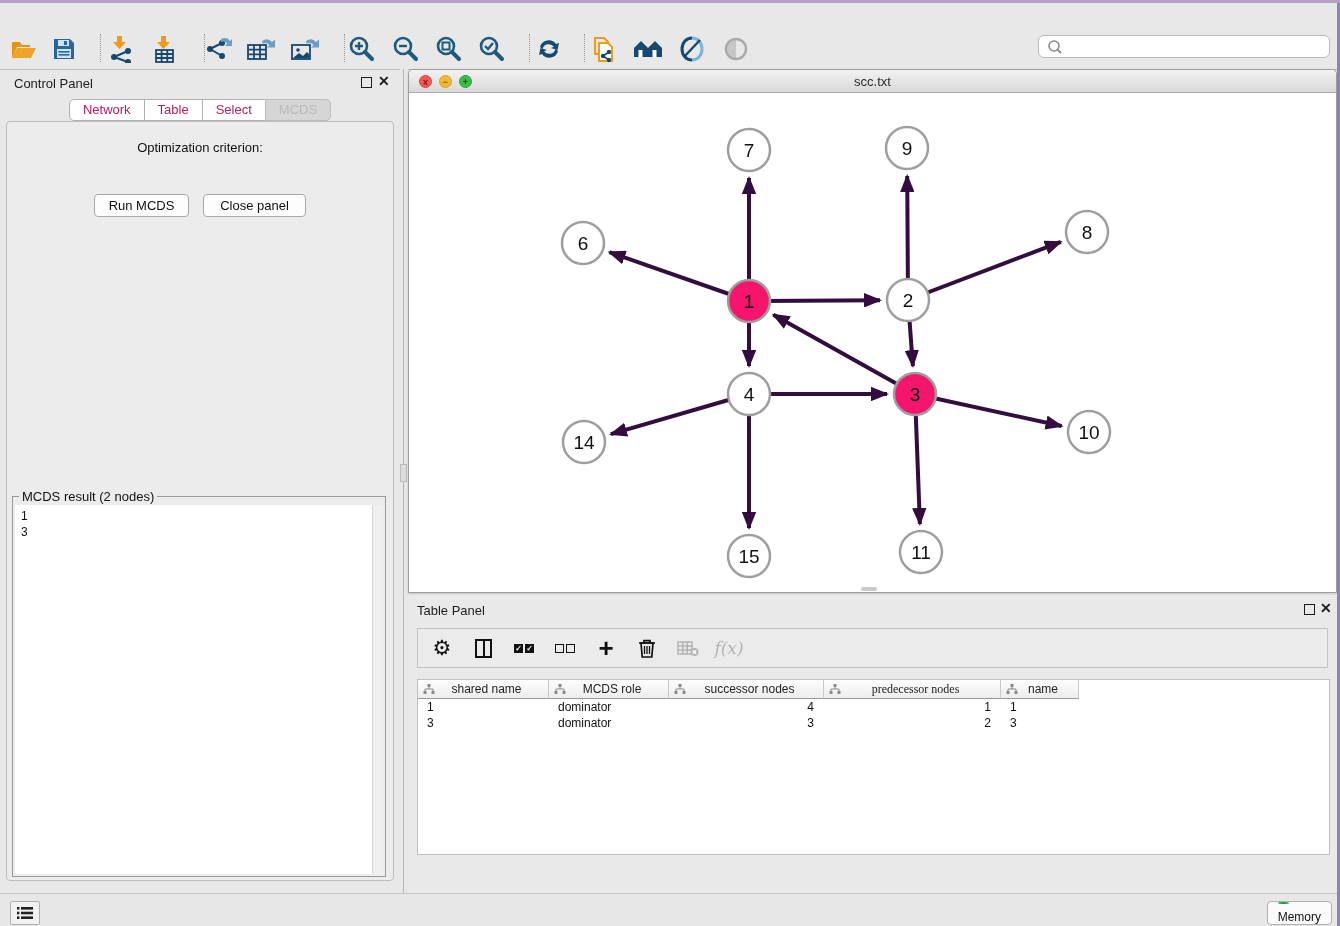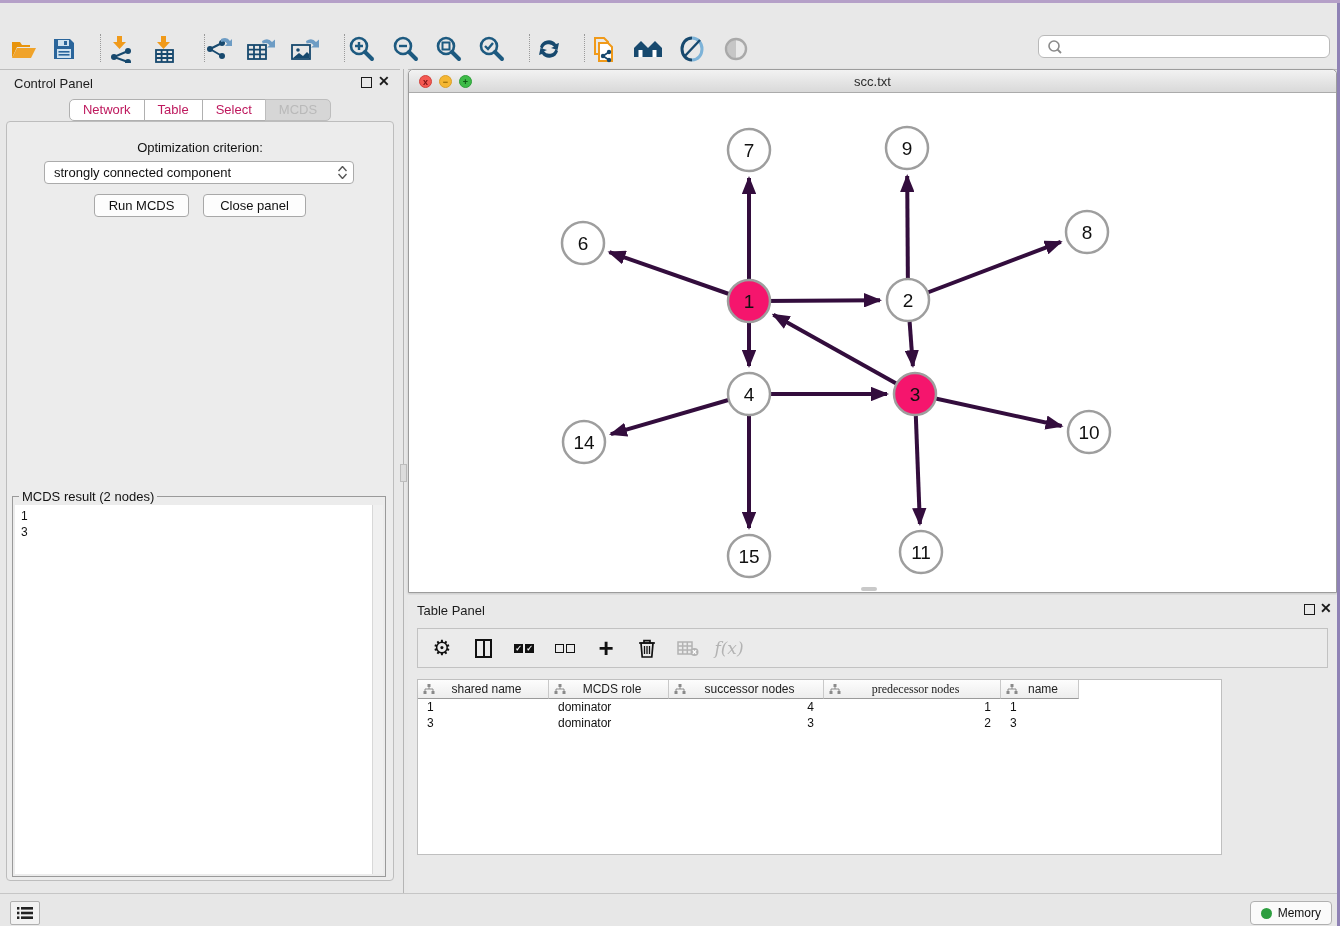--- a/index.html
+++ b/index.html
@@ -74,38 +74,38 @@
       border:1px solid #c2c2c2;box-sizing:border-box;display:flex;align-items:center;gap:17px;
       padding-left:12px;}
   .tpicon{display:flex;align-items:center;justify-content:center;width:24px;height:26px;}
   .gear{font-size:21px;color:#111;line-height:22px;}
   .colsplit{width:17px;height:19px;border:2.2px solid #111;box-sizing:border-box;position:relative;}
   .colsplit:after{content:"";position:absolute;left:50%;top:0;width:2.2px;height:100%;background:#111;}
   .cb{width:9px;height:9px;border:1.4px solid #111;box-sizing:border-box;display:inline-block;}
   .cb.on{background:#111;color:#fff;font-size:8px;line-height:8px;font-weight:bold;text-align:center;}
   .plus{font-size:26px;font-weight:bold;color:#111;line-height:22px;}
   .fx{font-family:"DejaVu Serif",serif;font-style:italic;font-size:17px;color:#b3b3b3;}
-  #tp-table{position:absolute;left:9px;top:84px;width:805px;height:176px;background:#fff;
+  #tp-table{position:absolute;left:9px;top:84px;width:913px;height:176px;background:#fff;
       border:1px solid #bfbfbf;box-sizing:border-box;overflow:hidden;}
   #tp-header{display:flex;height:19px;}
   .hcell{background:linear-gradient(#fdfdfd,#ededed);border-right:1px solid #c9c9c9;
       border-bottom:1px solid #9a9a9a;box-sizing:border-box;display:flex;align-items:center;
       font-size:12px;color:#222;position:relative;}
   .hcell .hlabel{flex:1;text-align:center;padding-right:10px;}
   .trow{display:flex;height:16px;font-size:12px;color:#111;}
   .tcell{box-sizing:border-box;overflow:hidden;white-space:nowrap;line-height:16px;}
   #tp-tabs{position:absolute;left:0;bottom:3px;width:929px;display:flex;justify-content:center;}
   
   #statusbar{left:0;top:890px;width:1340px;height:36px;border-top:1px solid #c6c6c6;background:#e7e7e7;}
   #list-btn{position:absolute;left:10px;top:7px;width:30px;height:24px;background:#f2f2f2;
       border:1px solid #b0b0b0;box-sizing:border-box;border-radius:2px;display:flex;
       align-items:center;justify-content:center;}
   #mem-btn{position:absolute;right:8px;top:7px;height:24px;padding:0 10px;background:#fafafa;
       border:1px solid #b0b0b0;border-radius:4px;box-sizing:border-box;display:flex;
-      align-items:center;gap:6px;font-size:12px;color:#111;}
+      align-items:flex-start;gap:6px;font-size:12px;color:#111;flex-direction:column;}
   #mem-dot{width:11px;height:11px;border-radius:50%;background:#2d9e3f;}
 </style>
 </head>
 <body>
 
 <div id="root">
   <div id="right-edge"></div>
 
 
   <div class="abs" id="toolbar">
@@ -258,31 +258,20 @@
     <span class="close-ic" style="position:absolute;left:378px;top:7px">✕</span>
   </div>
   <div class="abs" id="cp-tabs">
       <div class="tab first">Network</div>
       <div class="tab">Table</div>
       <div class="tab">Select</div>
       <div class="tab last active">MCDS</div>
     </div>
   <div class="abs" id="cp-box"></div>
   <div class="abs" id="opt-label">Optimization criterion:</div>
-  <div class="abs" id="criterion">
-    <span>strongly connected component</span>
-    <span class="chev">
-      <svg width="9" height="6" viewBox="0 0 9 6">
-          <path d="M0.5 5 L4.5 0.5 L8.5 5" stroke="#555" stroke-width="1.4" fill="none"></path>
-        </svg>
-      <svg width="9" height="6" viewBox="0 0 9 6">
-          <path d="M0.5 1 L4.5 5.5 L8.5 1" stroke="#555" stroke-width="1.4" fill="none"></path>
-        </svg>
-    </span>
-  </div>
   <div class="btn" style="left:94px;width:95px">Run MCDS</div>
   <div class="btn" style="left:203px;width:103px">Close panel</div>
   <div class="abs" id="result-fs">
     <span id="result-legend">MCDS result (2 nodes)</span>
     <div id="result-white">
         <div>1</div>
         <div>3</div>
       </div>
     <div id="result-scroll"></div>
   </div>

